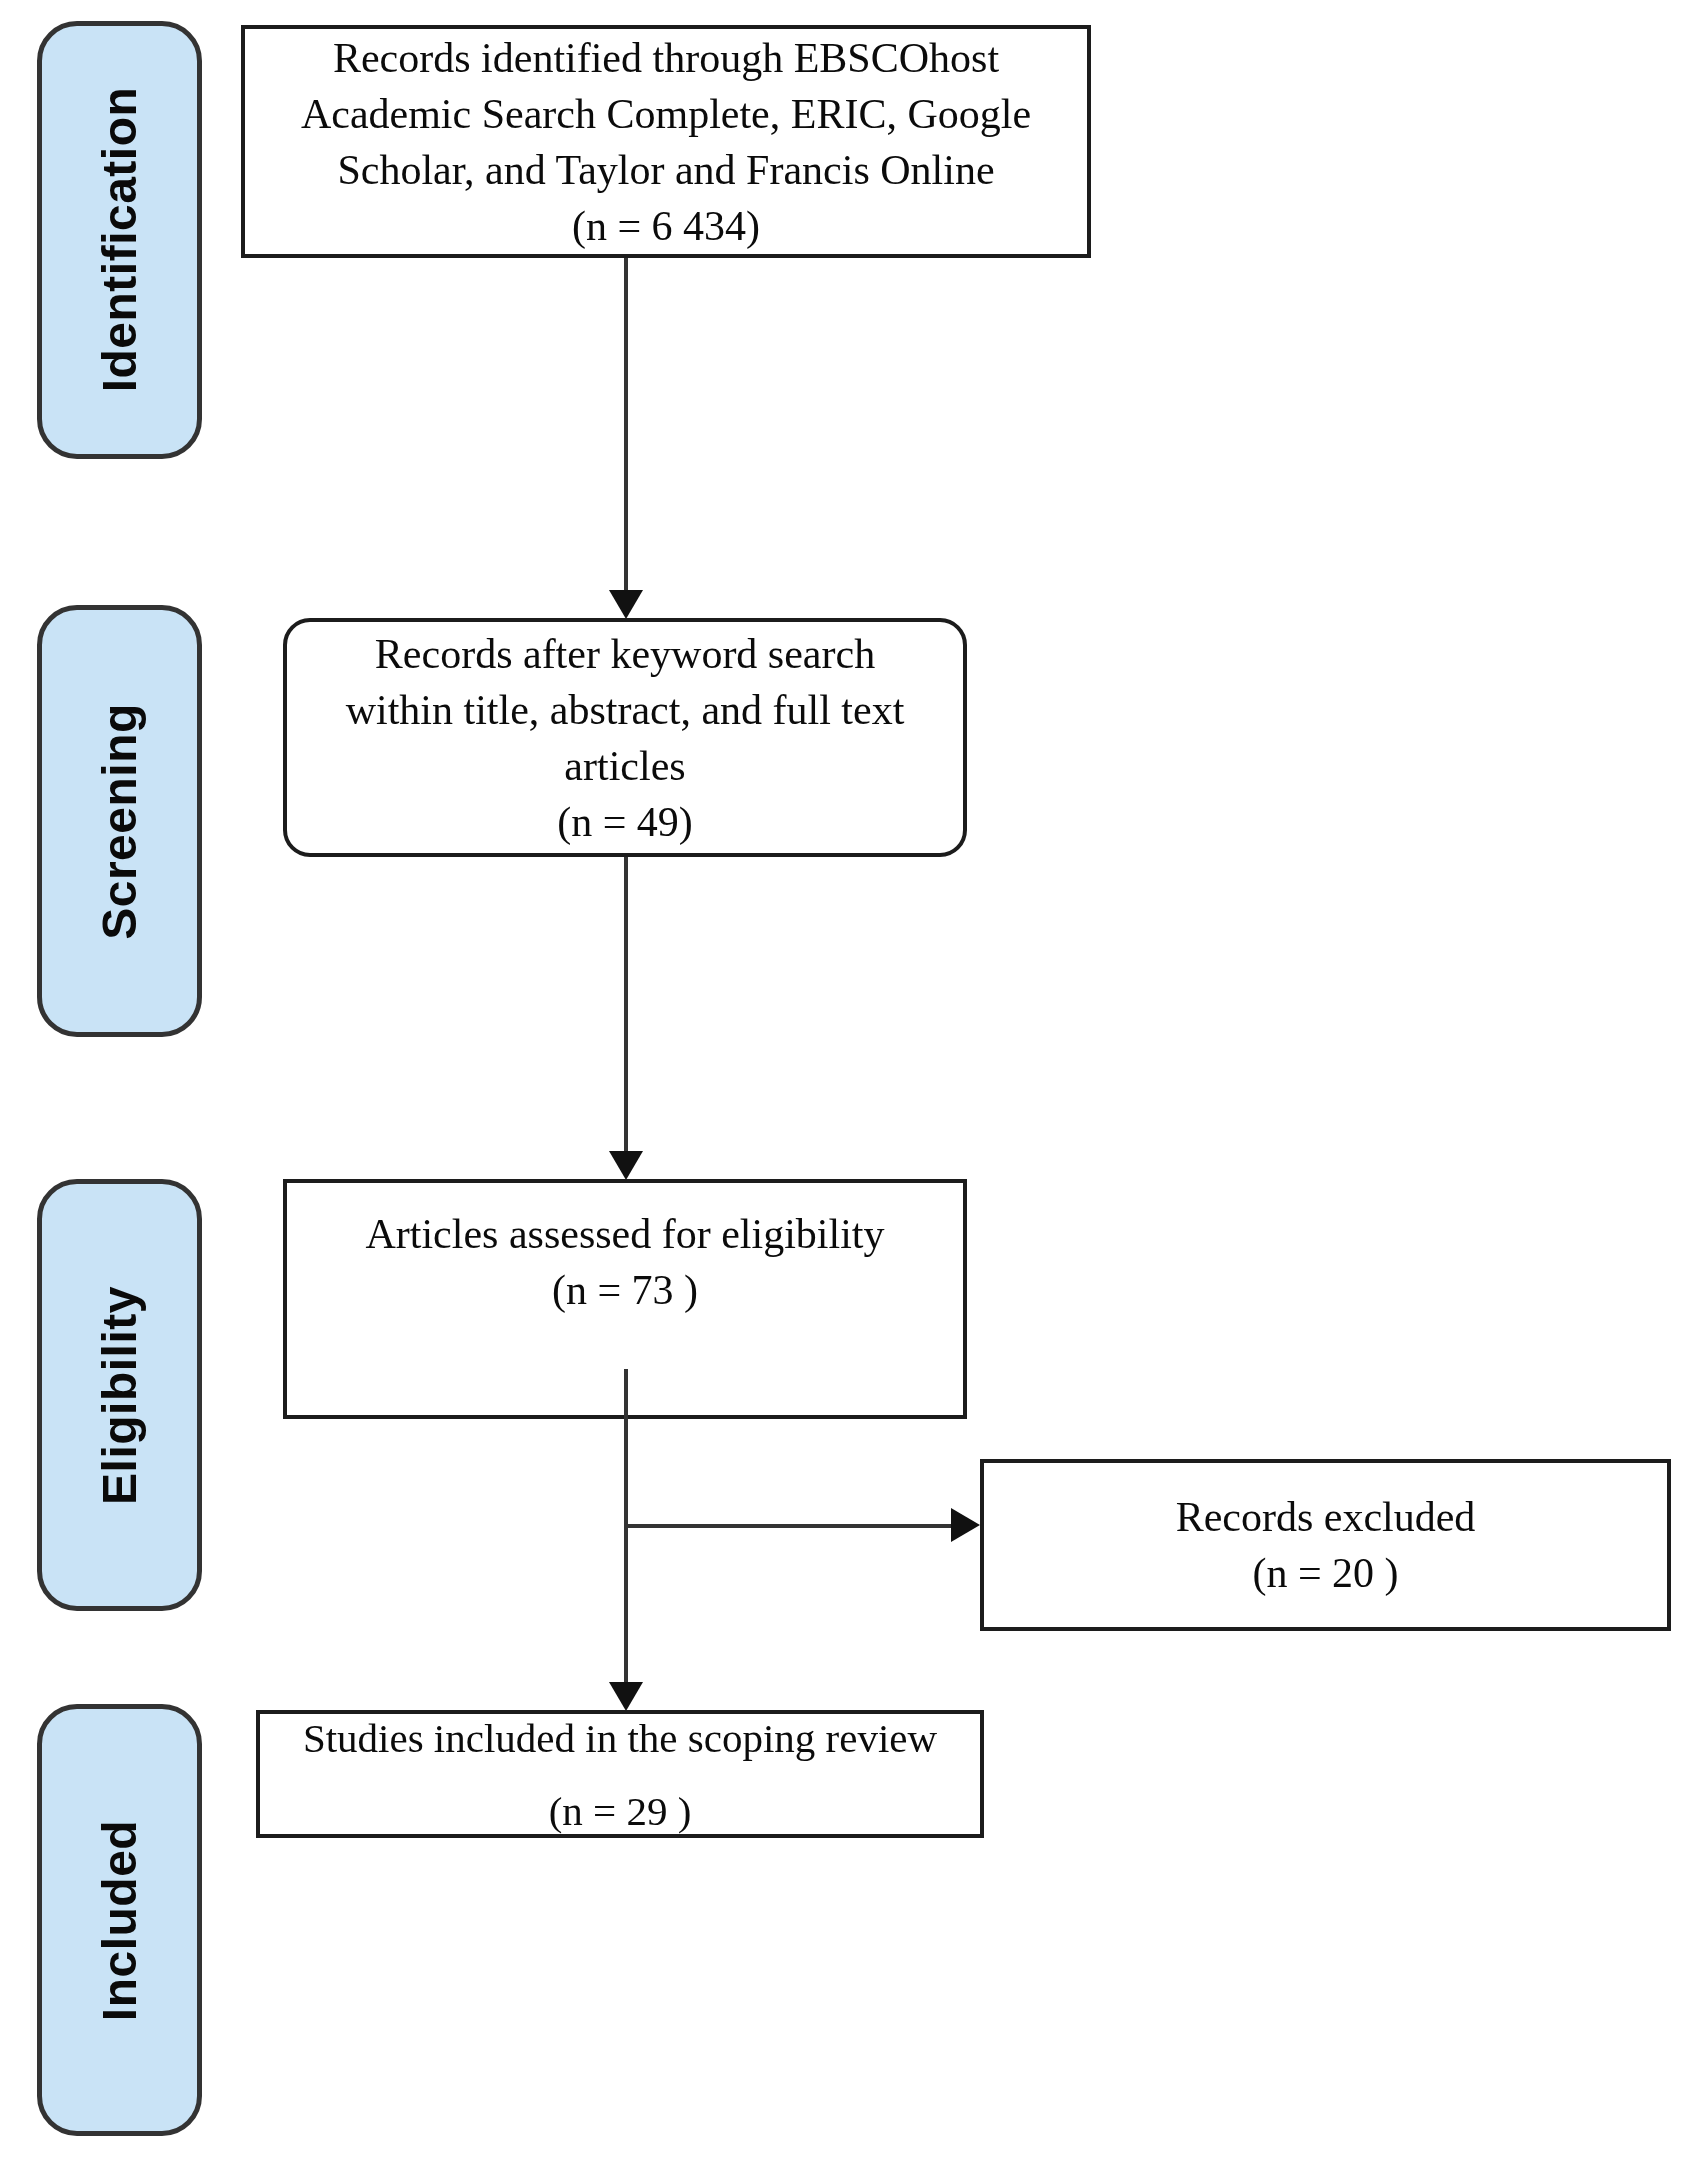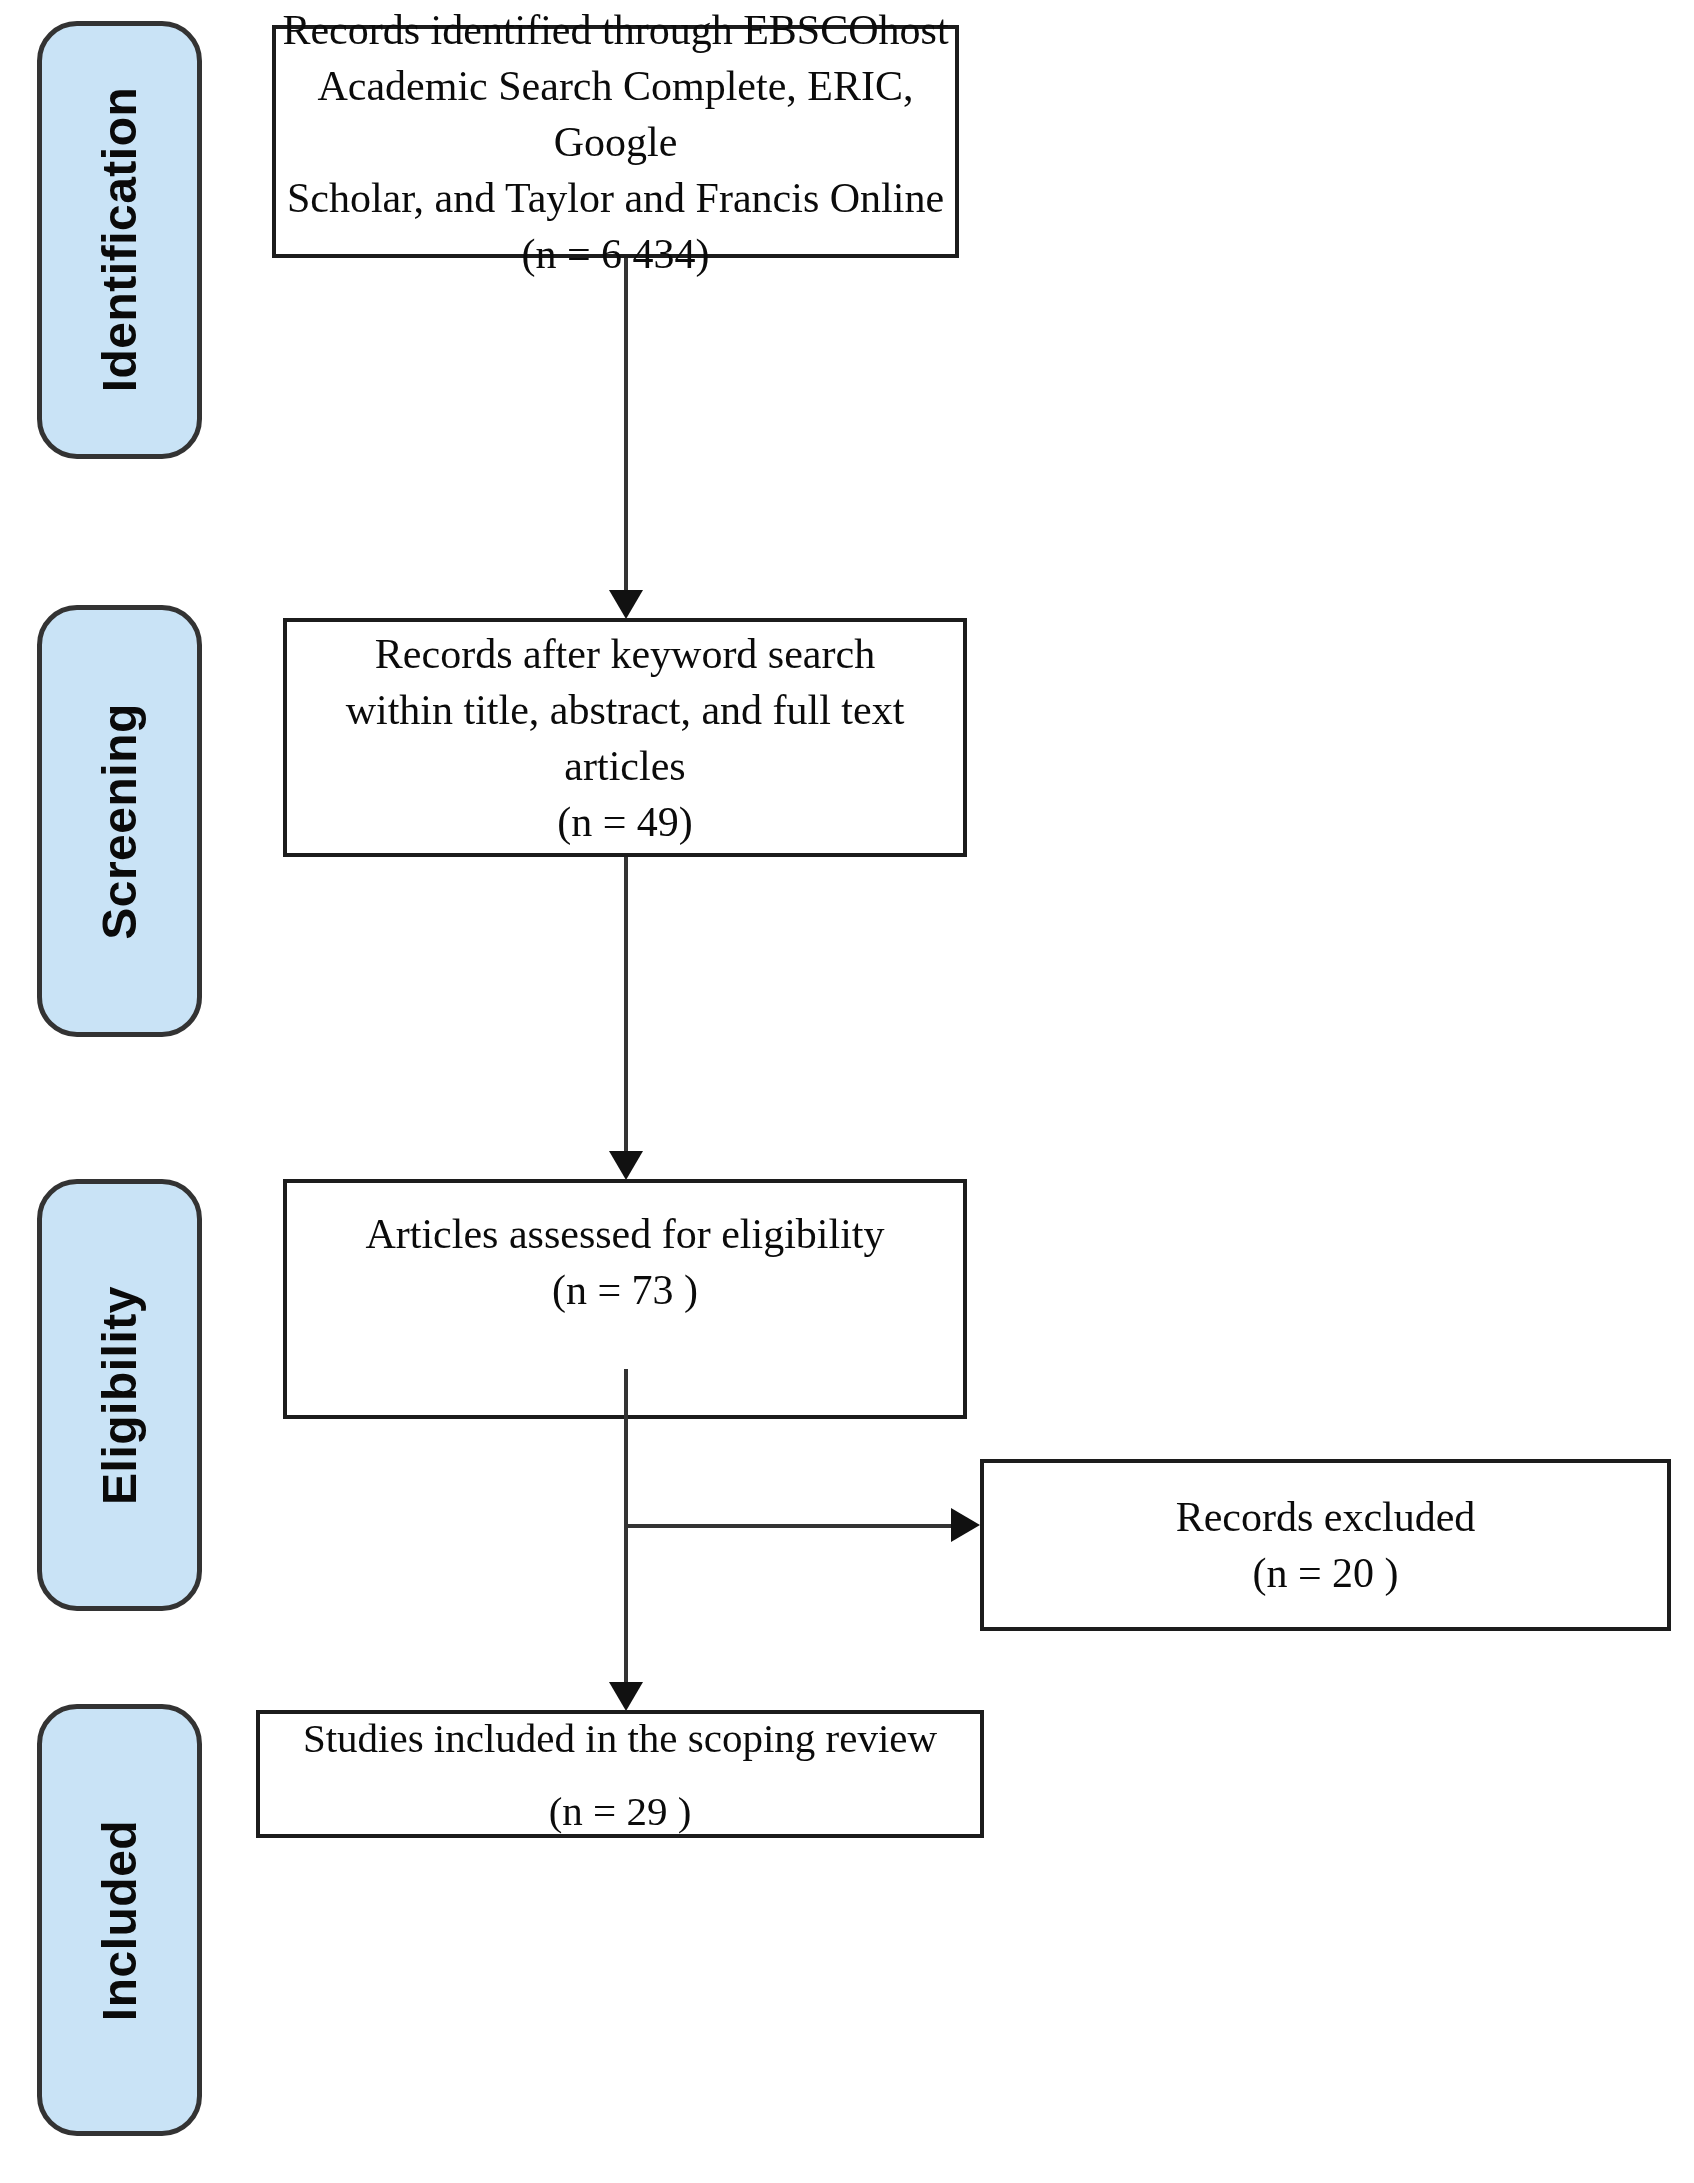--- a/index.html
+++ b/index.html
@@ -100,31 +100,31 @@
   <div class="stage" style="top:605px; height:432px;">
     <span>Screening</span>
   </div>
   <div class="stage" style="top:1179px; height:432px;">
     <span>Eligibility</span>
   </div>
   <div class="stage" style="top:1704px; height:432px;">
     <span>Included</span>
   </div>
 
-  <div class="wbox" style="left:272px; top:25px; width:687px; height:233px;align-items:flex-end;">
+  <div class="wbox" style="left:241px; top:25px; width:850px; height:233px;align-items:flex-end;">
     <div class="line">Records identified through EBSCOhost</div>
     <div class="line">Academic Search Complete, ERIC, Google</div>
     <div class="line">Scholar, and Taylor and Francis Online</div>
     <div class="count">(n = 6 434)</div>
   </div>
 
   <div class="vline" style="left:624px; top:258px; height:333px;"></div>
   <div class="arrow-down" style="left:609px; top:590px;"></div>
 
-  <div class="wbox" style="left:283px; top:618px; width:684px; height:239px;">
+  <div class="wbox" style="left:283px; top:618px; width:684px; height:239px;border-radius:27px;">
     <div class="line">Records after keyword search</div>
     <div class="line">within title, abstract, and full text</div>
     <div class="line">articles</div>
     <div class="count">(n = 49)</div>
   </div>
 
   <div class="vline" style="left:624px; top:857px; height:295px;"></div>
   <div class="arrow-down" style="left:609px; top:1151px;"></div>
 
   <div class="wbox top-align" style="left:283px; top:1179px; width:684px; height:240px;">

